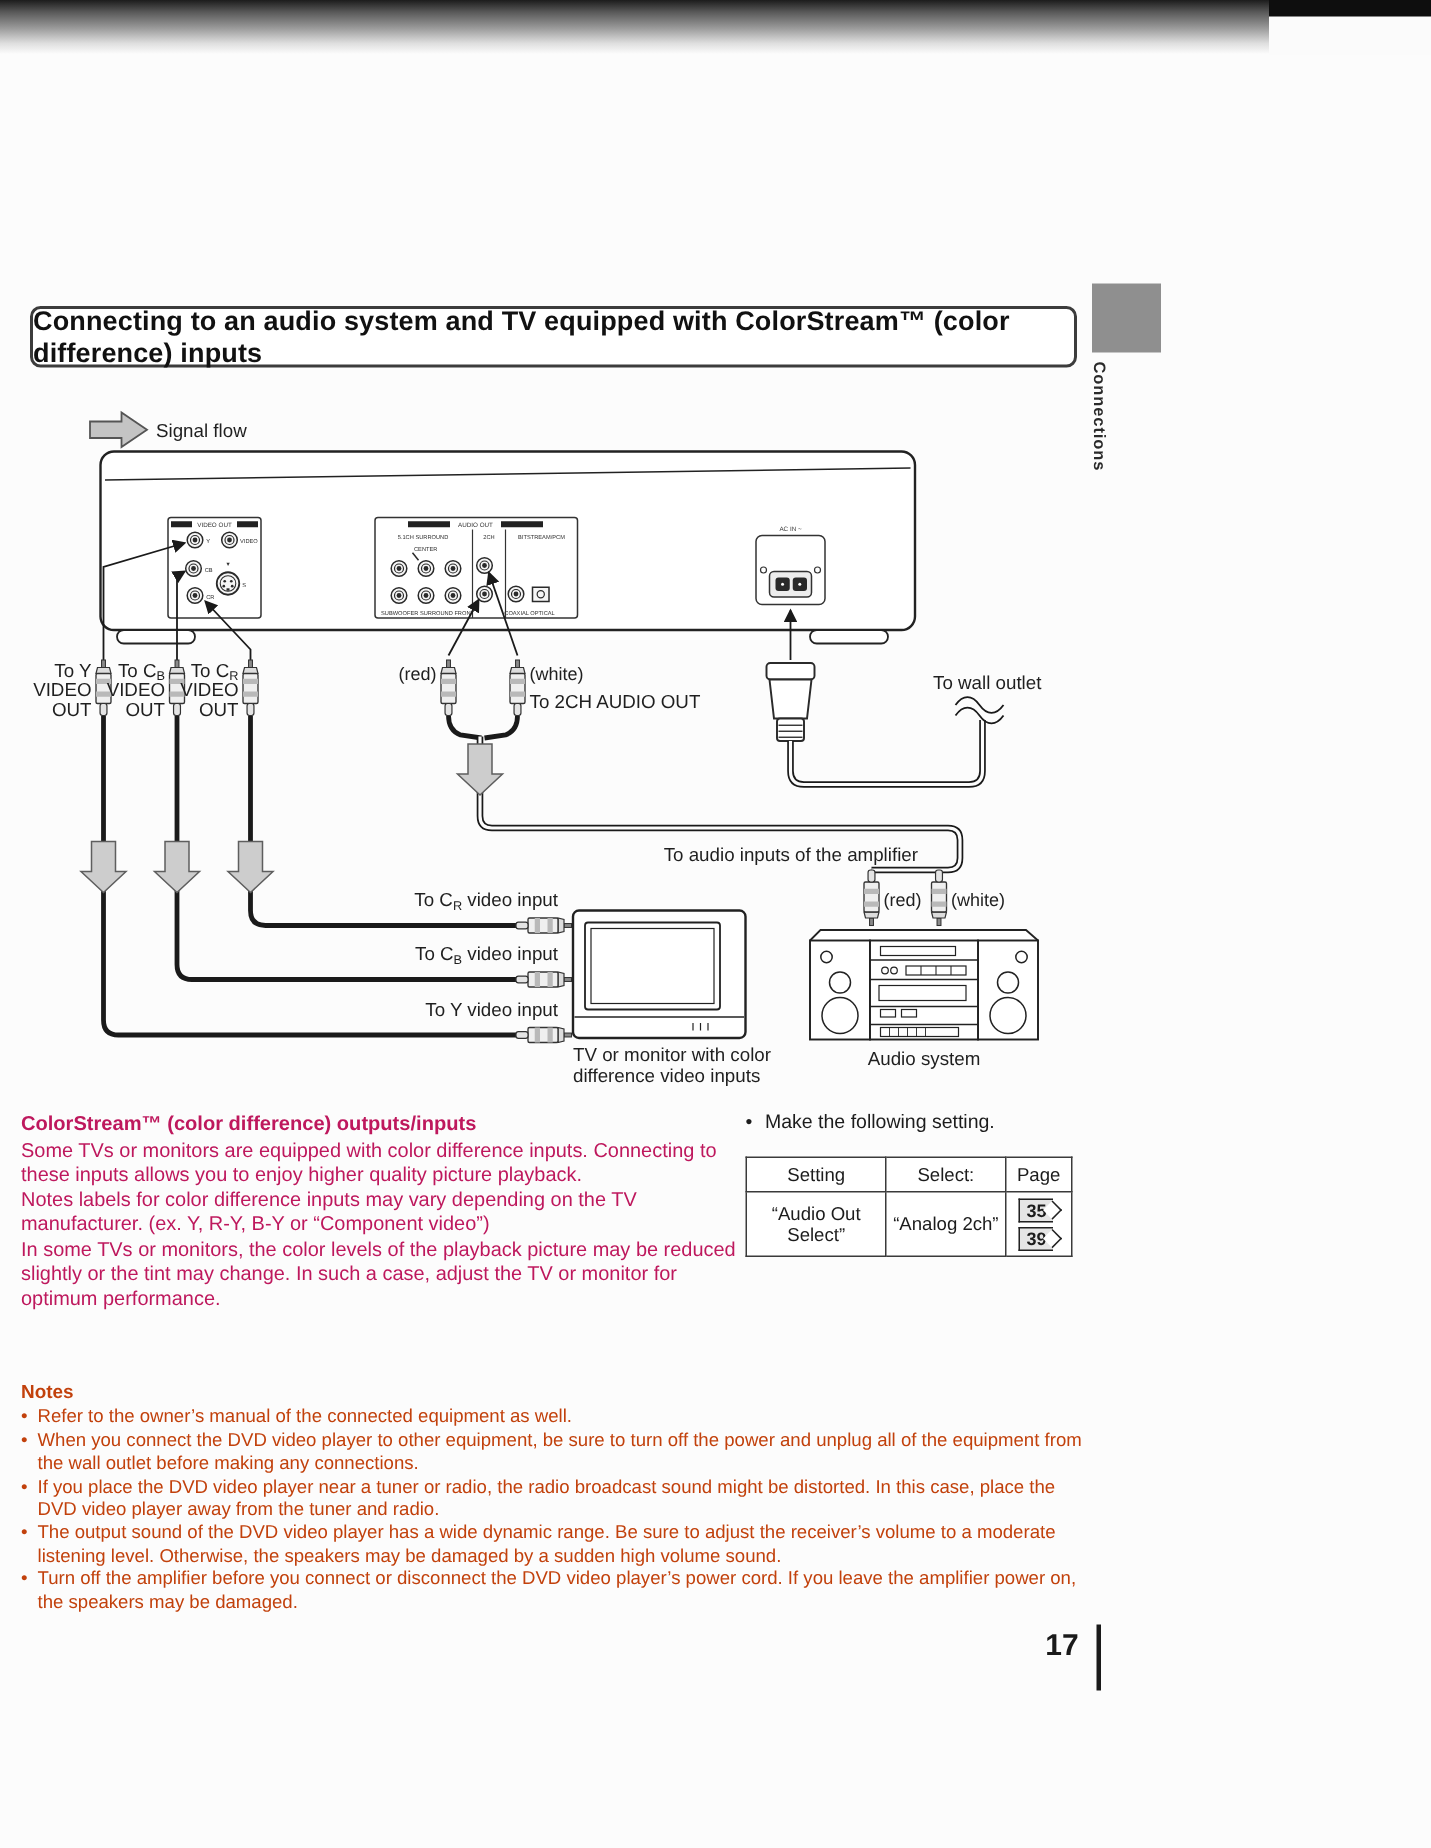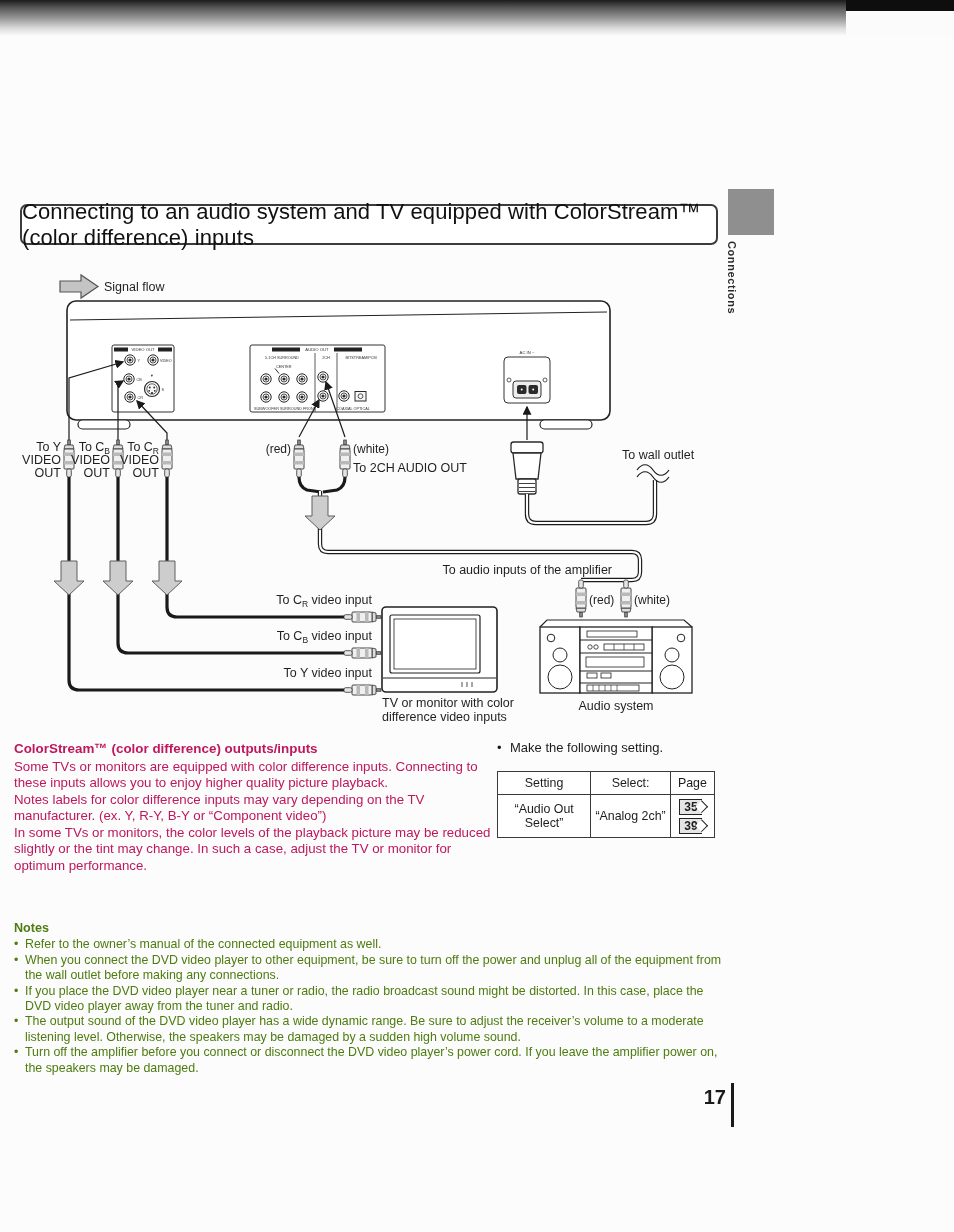--- a/index.html
+++ b/index.html
@@ -7,21 +7,21 @@
        font-family:"Liberation Sans", sans-serif;color:#222;overflow:hidden;}
   .abs{position:absolute;}
   
   .scan-top{left:0;top:0;width:954px;height:36px;
     background:linear-gradient(to bottom,#1c1c1c 0%,#585858 22%,#9a9a9a 52%,#dedede 80%,#fcfcfc 100%);}
   .scan-top-white{left:846px;top:10px;width:108px;height:27px;background:#fbfbfb;}
   .scan-top-black{left:846px;top:0;width:108px;height:11px;background:#0e0e0e;}
   
   .title-box{left:20px;top:204px;width:694px;height:37px;border:2px solid #3c3c3c;
     border-radius:7px;background:#fff;display:flex;align-items:center;justify-content:center;
-    font-weight:normal;font-size:22px;color:#111;letter-spacing:.1px;}
+    font-weight:bold;font-size:18px;color:#111;letter-spacing:.1px;}
   .side-tab{left:728px;top:189px;width:46px;height:46px;background:#8f8f8f;}
   .side-label{left:726px;top:241px;height:100px;writing-mode:vertical-rl;
     font-size:11px;font-weight:bold;color:#2a2a2a;letter-spacing:.6px;}
   
   .diagram{left:10px;top:265px;width:730px;height:470px;}
   svg text{fill:#1f1f1f;}
   .lbl{font-size:12.5px;}
   .lbl-s{font-size:12px;}
   .sub{font-size:8.5px;}
   .tiny{font-size:4.2px;fill:#333;}
@@ -40,25 +40,25 @@
   .set-intro .bullet{width:13px;}
   table.set{border-collapse:collapse;margin-top:16px;background:#fff;}
   table.set th,table.set td{border:1.3px solid #3a3a3a;font-weight:normal;
     font-size:12.4px;text-align:center;padding:2px 4px;}
   table.set th{height:18px;}
   td.pagecell{padding:4px 6px;}
   .ptag{display:inline-block;position:relative;border:1.4px solid #222;border-right:none;
     background:#e5e5e5;font-weight:bold;font-size:12px;line-height:14px;padding:0 4px 0 4px;margin:1.5px 4px 1.5px 0;}
   .ptag::after{content:"";position:absolute;top:50%;right:-4.6px;width:8.4px;height:8.4px;
     transform:translateY(-50%) rotate(45deg);border-top:1.4px solid #222;border-right:1.4px solid #222;background:#fff;}
-  .notes{left:14px;top:921px;width:718px;font-size:12.4px;line-height:15.4px;color:#4d7c0f;}
+  .notes{left:14px;top:921px;width:718px;font-size:12.4px;line-height:15.4px;color:#c2410c;}
   .notes h4{margin:0 0 1px 0;font-size:12.6px;}
   .note{display:flex;}
   .note .bullet{flex:0 0 11px;}
-  .pageno{left:690px;top:1086px;width:36px;text-align:right;font-size:20px;font-weight:bold;color:#1a1a1a;}
+  .pageno{left:690px;top:1086px;width:36px;text-align:center;font-size:20px;font-weight:bold;color:#1a1a1a;}
   .pagebar{left:731px;top:1083px;width:2.5px;height:44px;background:#1a1a1a;}
 </style>
 </head>
 <body>
 
 <div class="abs scan-top"></div>
 <div class="abs scan-top-white"></div>
 <div class="abs scan-top-black"></div>
 
 <div class="abs title-box">

